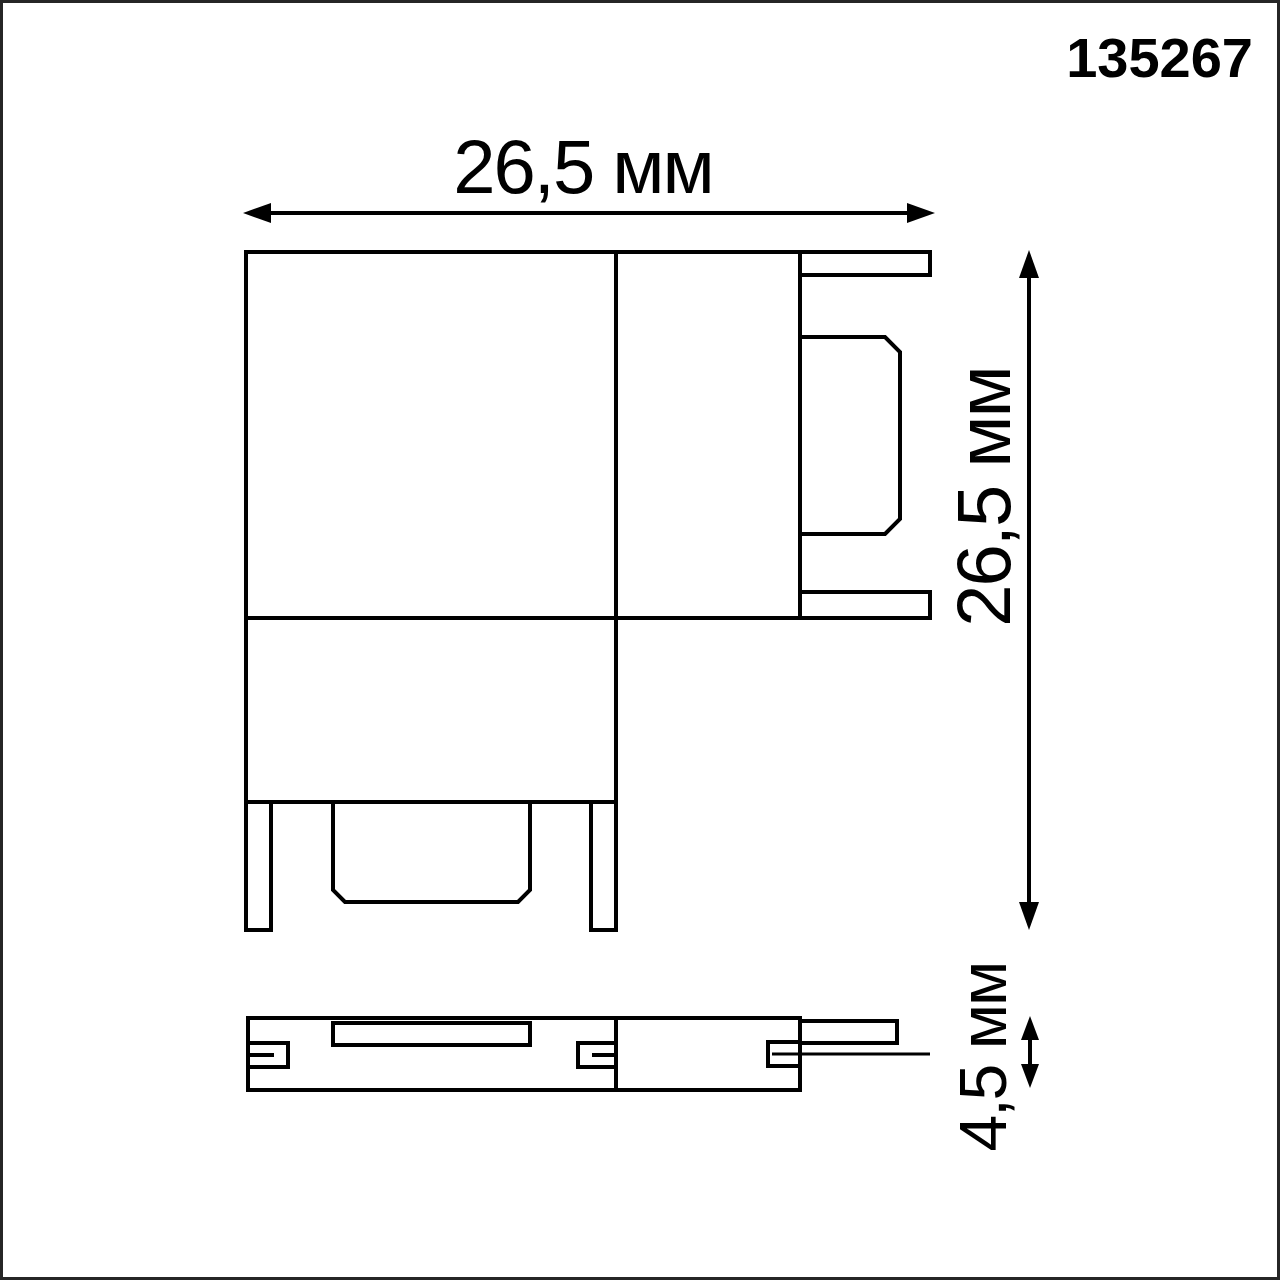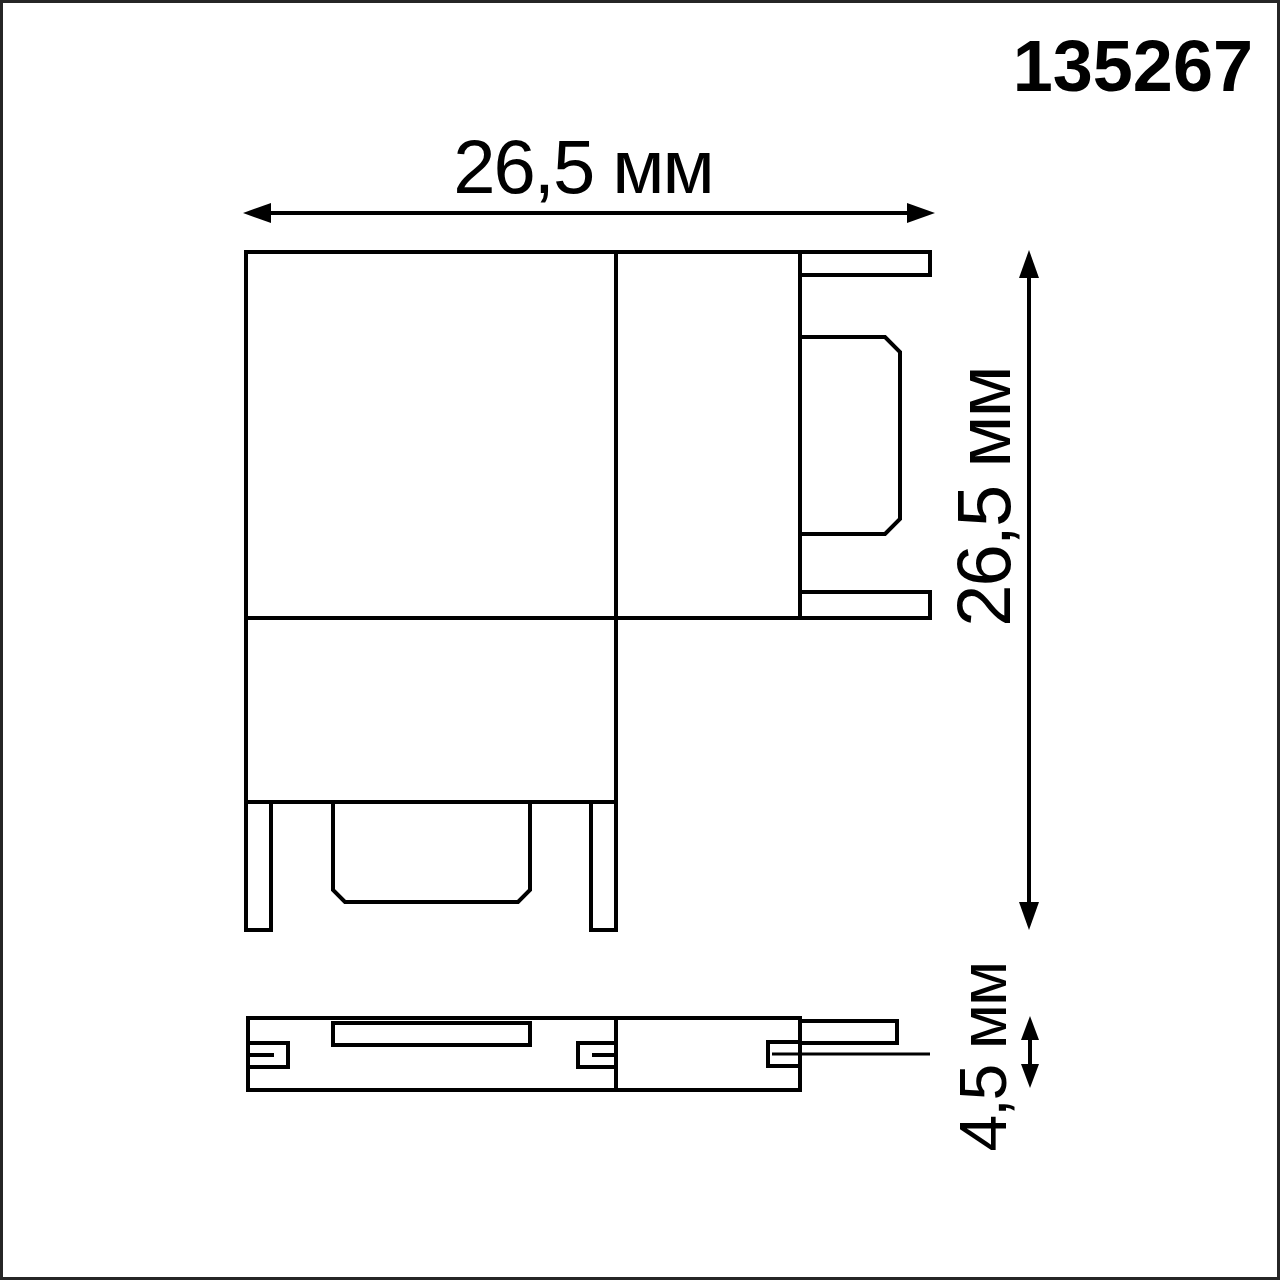--- a/index.html
+++ b/index.html
@@ -31,21 +31,21 @@
   }
   .label {
     position: absolute;
     color: #000000;
     white-space: nowrap;
     line-height: 1;
   }
   .product-number {
     top: 30px;
     right: 27px;
-    font-size: 72px;
+    font-size: 56px;
     font-weight: 700;
     letter-spacing: 0px;
   }
   .dim-label {
     font-size: 76px;
     font-weight: 400;
     letter-spacing: -2px;
   }
   .dim-top {
     left: 583px;

